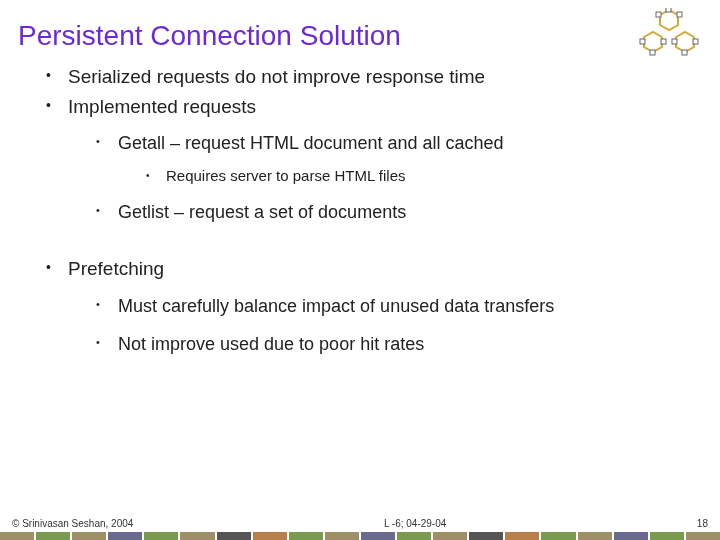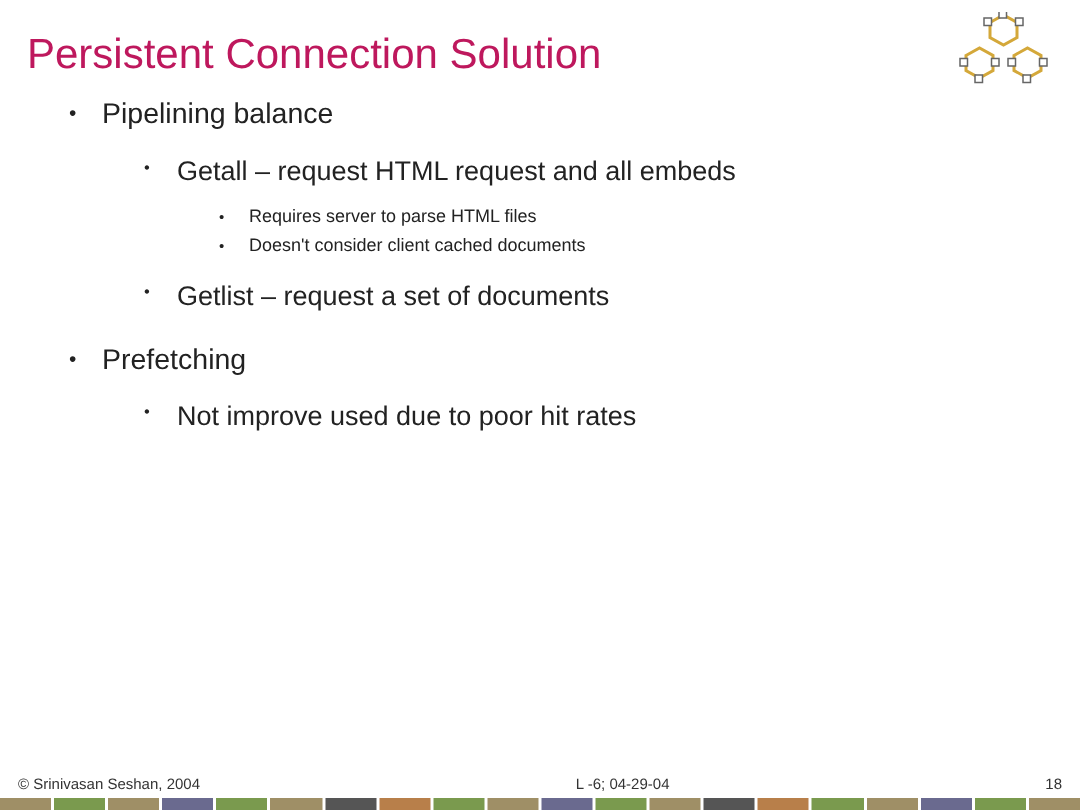--- a/index.html
+++ b/index.html
@@ -6,21 +6,21 @@
   body {
     width: 720px;
     height: 540px;
     background: #ffffff;
     font-family: Arial, Helvetica, sans-serif;
     position: relative;
     overflow: hidden;
   }
   .title {
     font-size: 28px;
-    color: #be185d;
+    color: #6d28d9;
     padding: 20px 0 12px 18px;
     font-weight: normal;
   }
   .logo {
     position: absolute;
     top: 8px;
     right: 18px;
     width: 66px;
     height: 50px;
   }
@@ -28,24 +28,24 @@
     padding: 0 34px 0 34px;
     font-size: 19px;
     color: #222;
   }
   ul.b1 { list-style: none; padding-left: 12px; }
   ul.b1 > li { position: relative; padding-left: 22px; margin-bottom: 4px; line-height: 1.35; }
   ul.b1 > li::before { content: "•"; position: absolute; left: 0; top: 2px; font-size: 14px; }
   ul.b2 { list-style: none; padding-left: 28px; margin-top: 12px; font-size: 18px; }
   ul.b2 > li { position: relative; padding-left: 22px; margin-bottom: 14px; line-height: 1.35; }
   ul.b2 > li::before { content: "•"; position: absolute; left: 0; top: 3px; font-size: 11px; }
-  ul.b3 { list-style: none; padding-left: 28px; margin-top: 10px; margin-bottom: 8px; font-size: 12px; }
+  ul.b3 { list-style: none; padding-left: 28px; margin-top: 10px; margin-bottom: 8px; font-size: 15px; }
   ul.b3 > li { position: relative; padding-left: 20px; margin-bottom: 3px; line-height: 1.35; }
   ul.b3 > li::before { content: "•"; position: absolute; left: 0; top: 3px; font-size: 10px; }
-  .gap-top { margin-top: 18px; }
+  .gap-top { margin-top: 32px; }
   .footer {
     position: absolute;
     left: 0;
     bottom: 0;
     width: 720px;
   }
   .footer-text {
     display: flex;
     justify-content: space-between;
     font-size: 10px;
@@ -89,38 +89,39 @@
       <rect x="-3" y="8" width="5" height="5" fill="#fff" stroke="#666"></rect>
       <rect x="8" y="-3" width="5" height="5" fill="#fff" stroke="#666"></rect>
     </g>
   </svg>
 </div>
 
 <h1 class="title">Persistent Connection Solution</h1>
 
 <div class="content">
   <ul class="b1">
+    <li>Serialized requests do not improve response time</li>
     <li>
-      <span>Pipelining balance</span>
+      <span>Implemented requests</span>
       <ul class="b2">
         <li>
-          <span>Getall – request HTML request and all embeds</span>
+          <span>Getall – request HTML document and all cached</span>
           <ul class="b3">
             <li>Requires server to parse HTML files</li>
-            <li>Doesn't consider client cached documents</li>
           </ul>
         </li>
         <li>
           <span>Getlist – request a set of documents</span>
         </li>
       </ul>
     </li>
     <li class="gap-top">
       <span>Prefetching</span>
       <ul class="b2">
+        <li>Must carefully balance impact of unused data transfers</li>
         <li>Not improve used due to poor hit rates</li>
       </ul>
     </li>
   </ul>
 </div>
 
 <div class="footer">
   <div class="footer-text">
     <span>© Srinivasan Seshan, 2004</span>
     <span>L -6; 04-29-04</span>

